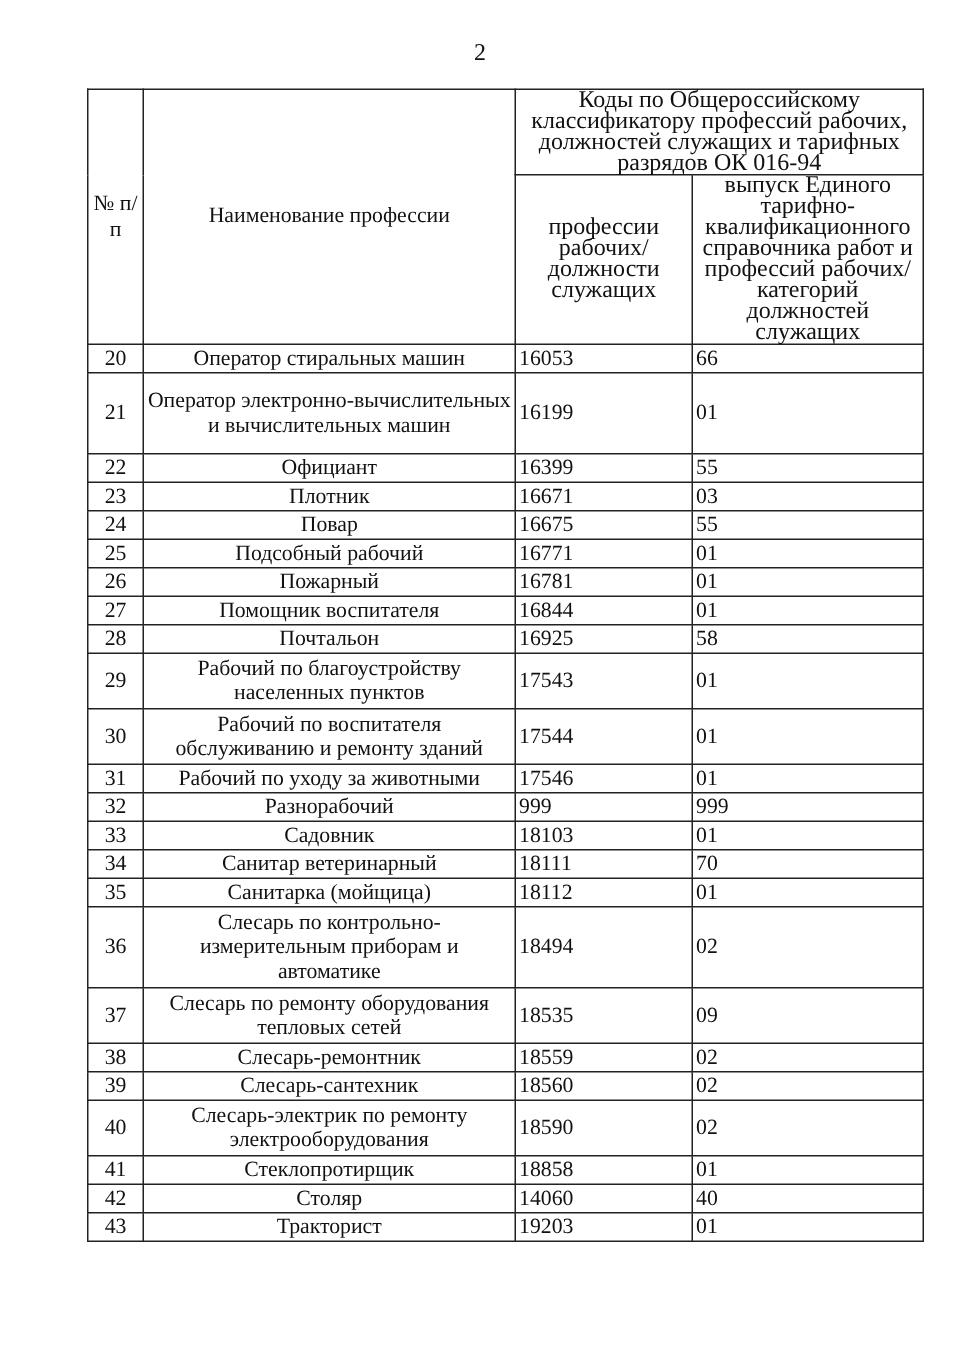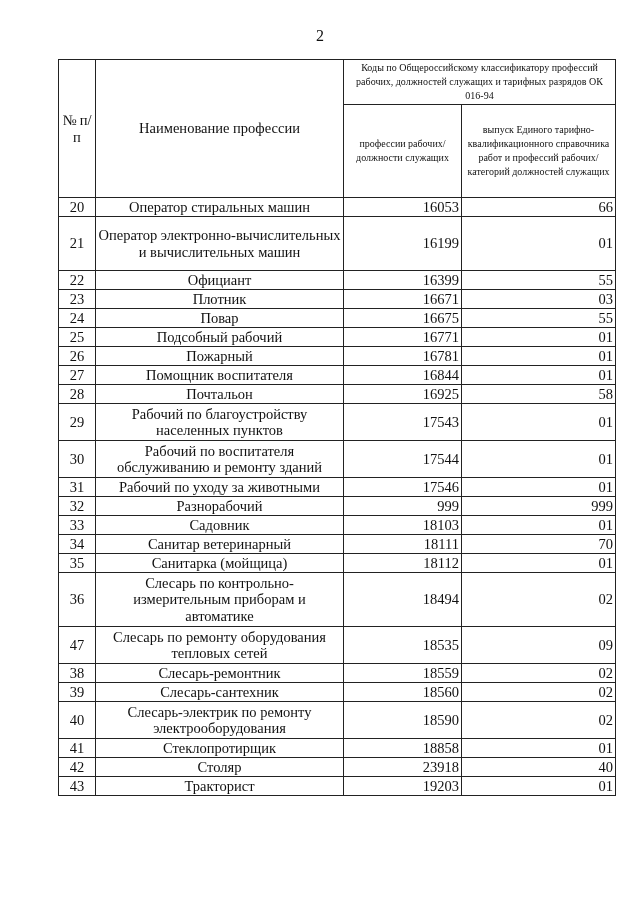--- a/index.html
+++ b/index.html
@@ -2,26 +2,26 @@
 <html><head>
 <meta charset="utf-8">
 <style>
   html, body { margin:0; padding:0; background:#fff; }
   body { width:640px; height:905px; position:relative; overflow:hidden;
          font-family:"Liberation Serif", serif; color:#111; }
   .page-num { position:absolute; top:27px; left:0; width:640px; text-align:center; font-size:16px; }
   table { position:absolute; left:58px; top:59px; border-collapse:collapse; table-layout:fixed; width:557px; }
   td, th { border:1.3px solid #222; padding:0 2px; font-weight:normal; vertical-align:middle; }
   col.c1 { width:37px; } col.c2 { width:248px; } col.c3 { width:118px; } col.c4 { width:154px; }
-  th { font-size:10px; line-height:14px; text-align:center; }
+  th { font-size:16px; line-height:14px; text-align:center; }
   th.big { font-size:14.5px; line-height:17px; }
   td { font-size:14.5px; line-height:16.5px; }
   td.num { text-align:center;font-family:Liberation Serif, serif; }
   td.name { text-align:center; padding-left:2px; }
-  td.code { text-align:right; }
+  td.code { text-align:left; }
   tr.hdr1 th { height:44px; }
   tr.hdr2 th { height:92px; }
   tr.r1 td { height:18px; }
   tr.r2 td { height:36px; }
   tr.r3 td { height:53px; }
 </style>
 </head>
 <body>
 
 <div class="page-num">2</div>
@@ -141,21 +141,21 @@
         <td class="code">18112</td>
         <td class="code">01</td>
       </tr>
       <tr class="r3">
         <td class="num">36</td>
         <td class="name">Слесарь по контрольно-измерительным приборам и автоматике</td>
         <td class="code">18494</td>
         <td class="code">02</td>
       </tr>
       <tr class="r2">
-        <td class="num">47</td>
+        <td class="num">37</td>
         <td class="name">Слесарь по ремонту оборудования тепловых сетей</td>
         <td class="code">18535</td>
         <td class="code">09</td>
       </tr>
       <tr class="r1">
         <td class="num">38</td>
         <td class="name">Слесарь-ремонтник</td>
         <td class="code">18559</td>
         <td class="code">02</td>
       </tr>
@@ -173,21 +173,21 @@
       </tr>
       <tr class="r1">
         <td class="num">41</td>
         <td class="name">Стеклопротирщик</td>
         <td class="code">18858</td>
         <td class="code">01</td>
       </tr>
       <tr class="r1">
         <td class="num">42</td>
         <td class="name">Столяр</td>
-        <td class="code">23918</td>
+        <td class="code">14060</td>
         <td class="code">40</td>
       </tr>
       <tr class="r1">
         <td class="num">43</td>
         <td class="name">Тракторист</td>
         <td class="code">19203</td>
         <td class="code">01</td>
       </tr>
     </tbody>
 </table>

